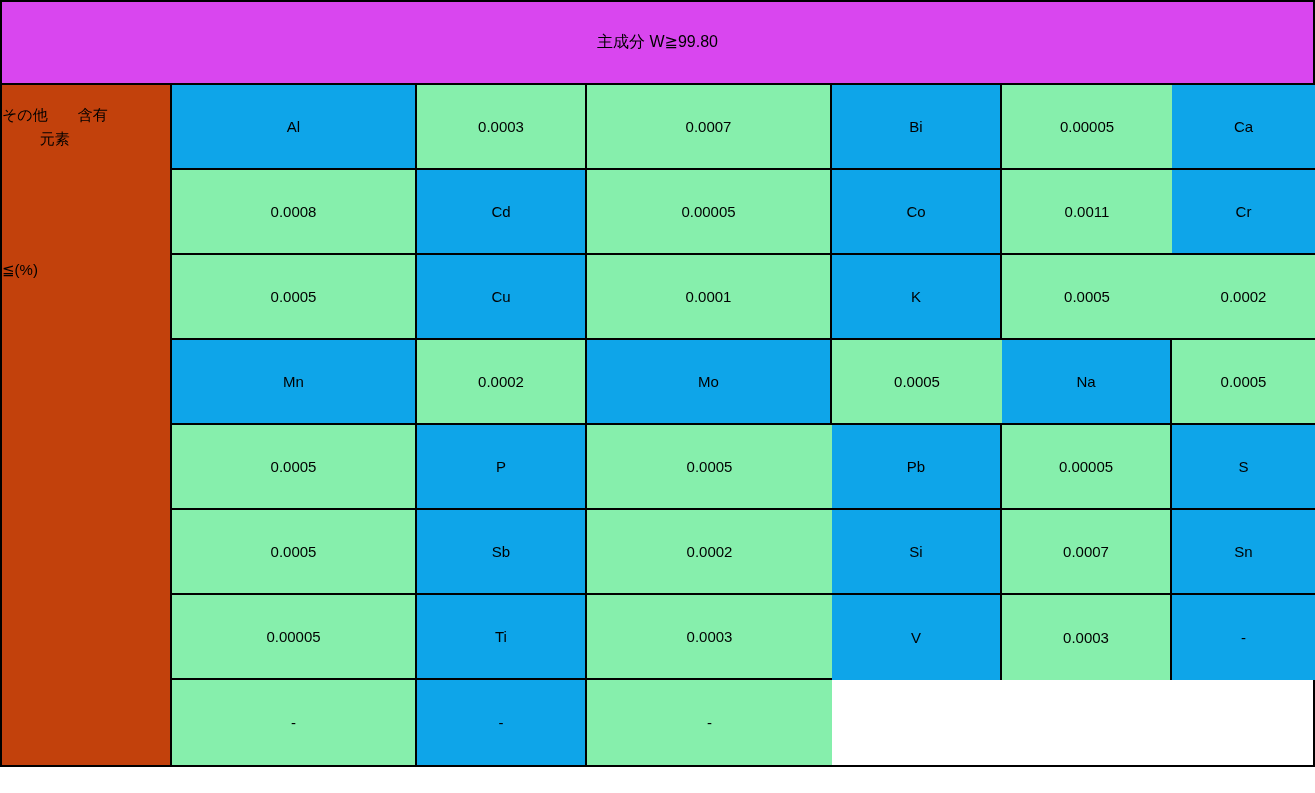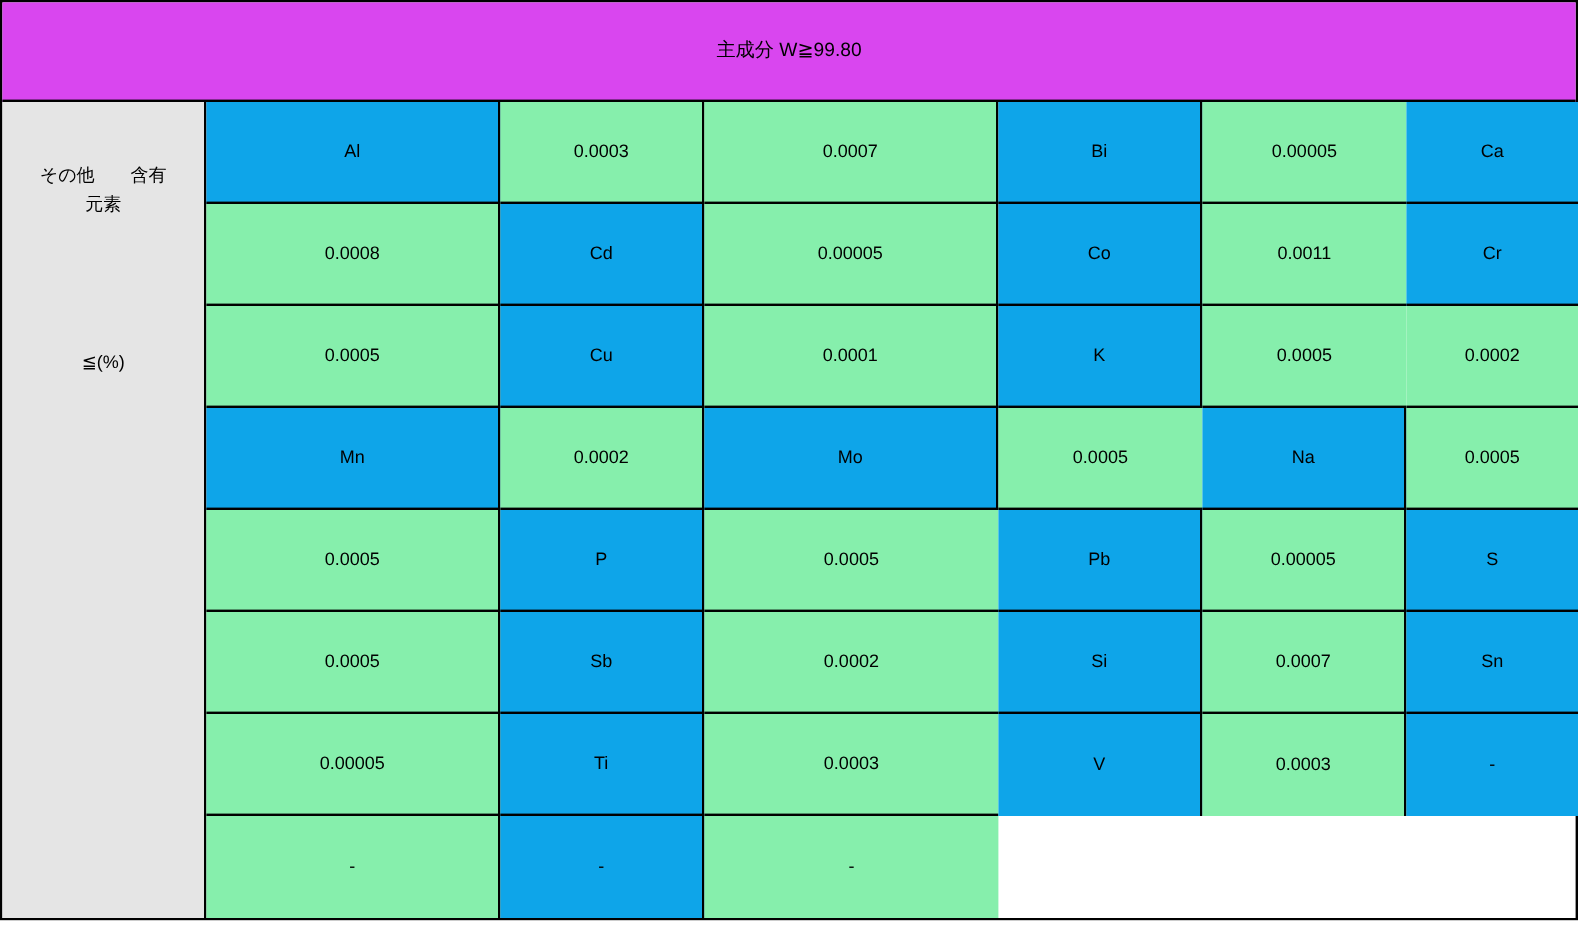--- a/index.html
+++ b/index.html
@@ -22,28 +22,28 @@
       padding: 30px 0;
       font-size: 16px;
       border-bottom: 2px solid #000;
     }
     .body-grid {
       display: grid;
       grid-template-columns: 170px 245px 170px 245px 170px 170px 145px;
     }
     .sidebar {
       grid-row: span 8;
-      background: #e5e5e5;
+      background: #c2410c;
       display: flex;
       flex-direction: column;
       justify-content: flex-start;
-      align-items: center;
+      align-items: flex-start;
       font-size: 15px;
       border-right: 2px solid #000;
-      padding-top: 50px;
+      padding-top: 18px;
     }
     .sidebar-top {
       text-align: center;
       line-height: 1.6;
     }
     .sidebar-bottom {
       margin-top: 110px;
       text-align: center;
     }
     .cell {

